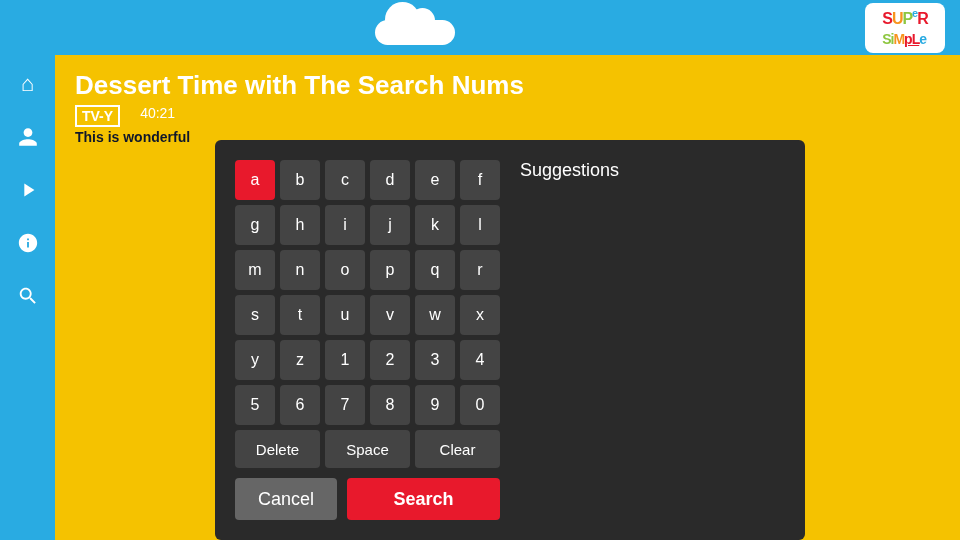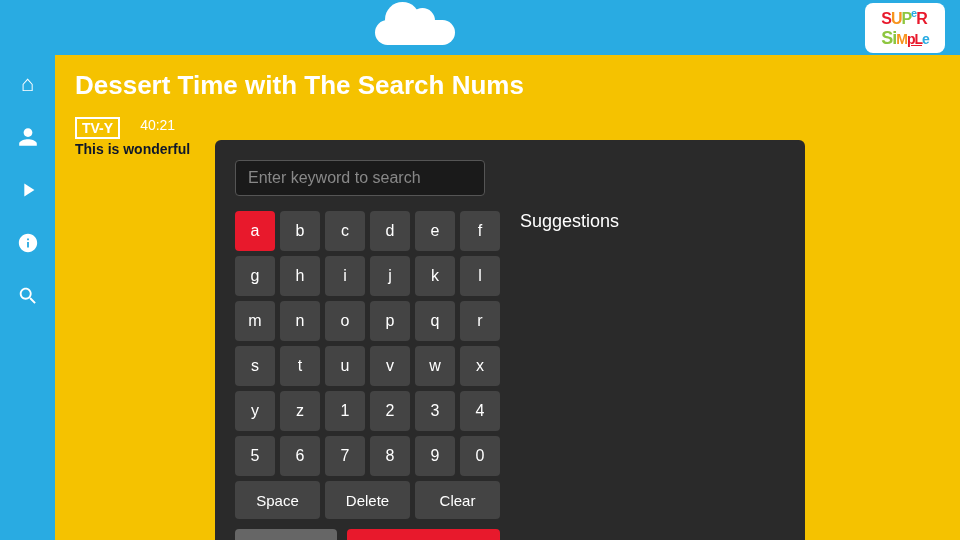--- a/index.html
+++ b/index.html
@@ -111,21 +111,21 @@
 
     
     .title {
       font-size: 26px;
       font-weight: bold;
       color: white;
     }
     .meta {
       display: flex;
       gap: 20px;
-      margin-top: 16px;
+      margin-top: 4px;
       font-size: 14px;
       color: white;
     }
     .rating-badge {
       border: 2px solid white;
       padding: 1px 5px;
       font-weight: bold;
     }
     .description {
       color: #0f172a;
@@ -255,21 +255,21 @@
 <div class="top-bar">
   <div class="cloud">
     <div class="cloud-shape"></div>
   </div>
   <div class="logo">
     <div style="line-height:1.1; text-align:left;">
       <div>
         <span style="color:#E8192C;font-weight:900;font-size:16px;">S</span><span style="color:#F7941D;font-weight:900;font-size:16px;">U</span><span style="color:#8DC63F;font-weight:900;font-size:16px;">P</span><sup style="color:#29ABE2;font-weight:900;font-size:11px;">e</sup><span style="color:#E8192C;font-weight:900;font-size:16px;">R</span>
       </div>
       <div>
-        <span style="color:#8DC63F;font-weight:900;font-size:18px;">Si</span><span style="color:#F7941D;font-weight:900;font-size:14px;">M</span><span style="color:#E8192C;font-weight:900;font-size:14px;text-decoration:underline;">pL</span><span style="color:#29ABE2;font-weight:900;font-size:14px;">e</span>
+        <span style="color:#8DC63F;font-weight:900;font-size:14px;">Si</span><span style="color:#F7941D;font-weight:900;font-size:14px;">M</span><span style="color:#E8192C;font-weight:900;font-size:14px;text-decoration:underline;">pL</span><span style="color:#29ABE2;font-weight:900;font-size:14px;">e</span>
       </div>
     </div>
   </div>
 </div>
 
 <div class="sidebar">
   <div class="sidebar-icon" style="font-size:22px;">⌂</div>
   <div class="sidebar-icon" style="font-size:18px;">
     <svg viewBox="0 0 24 24" width="22" height="22" fill="white">
         <path d="M12 12c2.7 0 4.8-2.1 4.8-4.8S14.7 2.4 12 2.4 7.2 4.5 7.2 7.2 9.3 12 12 12zm0 2.4c-3.2 0-9.6 1.6-9.6 4.8v2.4h19.2v-2.4c0-3.2-6.4-4.8-9.6-4.8z"></path>
@@ -295,23 +295,20 @@
 <div class="main-content">
   <div class="title">Dessert Time with The Search Nums</div>
   <div class="meta">
     <span class="rating-badge">TV-Y</span>
     <span>40:21</span>
   </div>
   <div class="description">This is wonderful</div>
 
   <div class="dialog">
 
-    <div class="search-input-area">
-      <span style="color:#888;">Enter keyword to search</span>
-    </div>
 
     <div class="dialog-body">
 
       <div class="keyboard">
 
         <div class="key-row">
           <button class="key active">a</button>
           <button class="key">b</button>
           <button class="key">c</button>
           <button class="key">d</button>
@@ -358,22 +355,22 @@
         <div class="key-row">
           <button class="key">5</button>
           <button class="key">6</button>
           <button class="key">7</button>
           <button class="key">8</button>
           <button class="key">9</button>
           <button class="key">0</button>
         </div>
 
         <div class="action-row">
+          <button class="action-key delete">Delete</button>
           <button class="action-key space">Space</button>
-          <button class="action-key delete">Delete</button>
           <button class="action-key clear">Clear</button>
         </div>
 
         <div class="bottom-buttons">
           <button class="btn-cancel">Cancel</button>
           <button class="btn-search">Search</button>
         </div>
       </div>
 
       <div class="suggestions">

